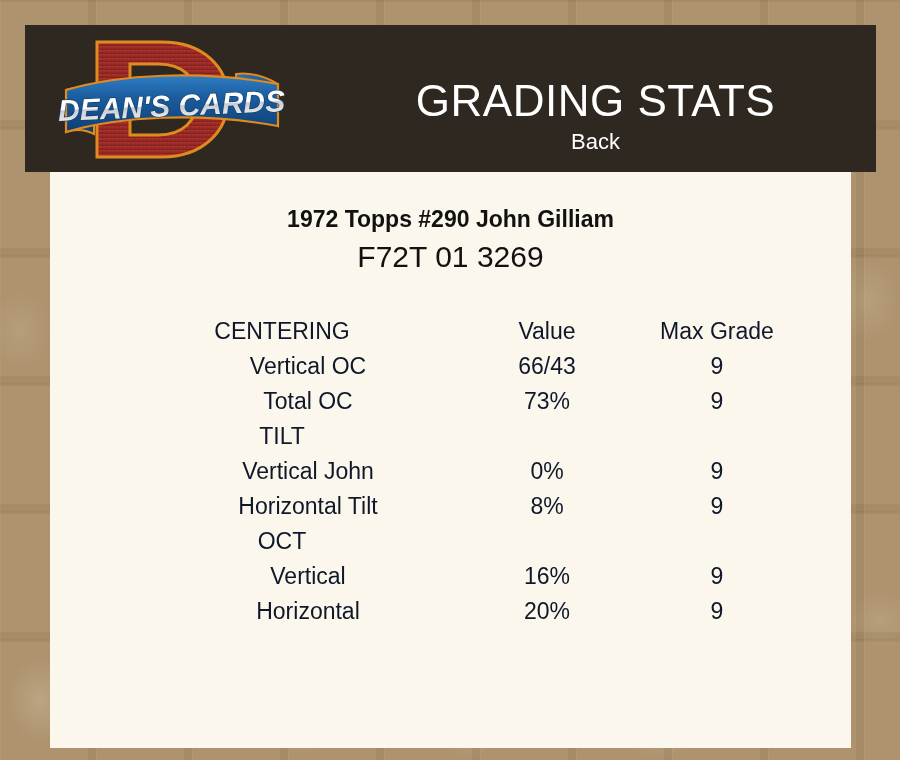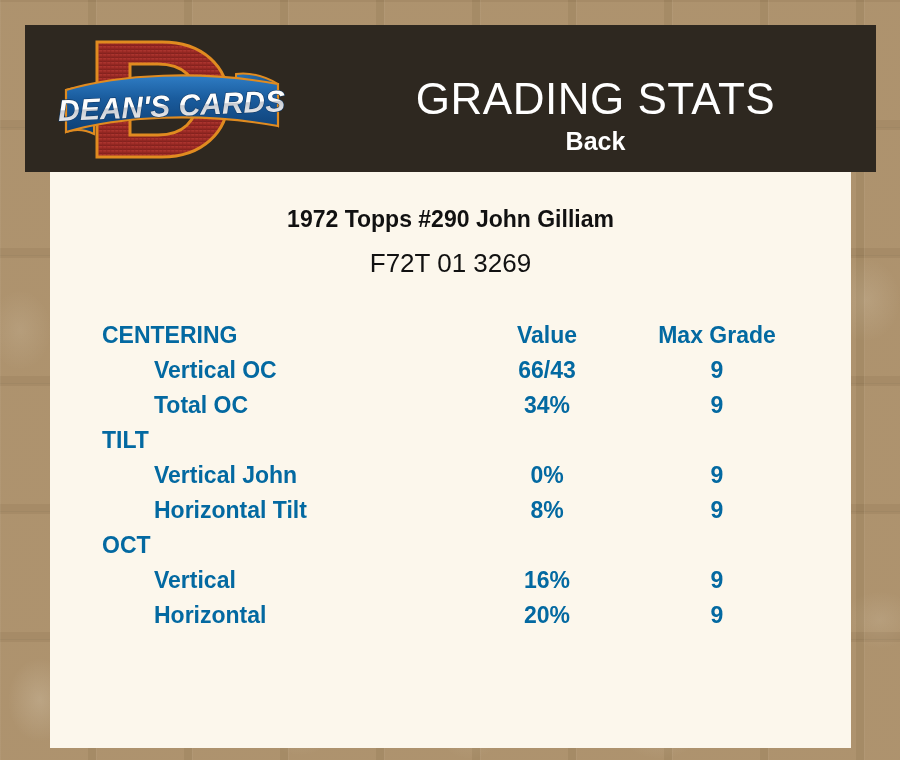--- a/index.html
+++ b/index.html
@@ -90,22 +90,22 @@
   #grading-title {
     color: #ffffff;
     font-size: 44px;
     font-weight: 400;
     letter-spacing: 0.5px;
     line-height: 1.05;
     white-space: nowrap;
   }
   #grading-subtitle {
     color: #ffffff;
-    font-size: 25px;
-    font-weight: 700;
+    font-size: 22px;
+    font-weight: 400;
     line-height: 1.25;
     margin-top: 4px;
     white-space: nowrap;
   }
 
   
   #content-panel {
     position: absolute;
     left: 50px;
     top: 172px;
@@ -122,24 +122,24 @@
   }
   #card-title {
     color: #111111;
     font-size: 23px;
     font-weight: bold;
     line-height: 1.2;
     white-space: nowrap;
   }
   #card-code {
     color: #111111;
-    font-size: 26px;
+    font-size: 30px;
     font-weight: 400;
     line-height: 1.2;
-    margin-top: 14px;
+    margin-top: 5px;
     white-space: nowrap;
   }
 
   
   #stats-table {
     margin: 39px 0 0 0;
     border-collapse: collapse;
     width: 700px;
     margin-left: 52px;
     table-layout: fixed;
@@ -147,22 +147,23 @@
   }
   #stats-table col.c-label { width: 360px; }
   #stats-table col.c-value { width: 170px; }
   #stats-table col.c-grade { width: 170px; }
 
   #stats-table th, #stats-table td {
     padding: 0;
     height: 35px;
     vertical-align: middle;
     font-size: 23px;
-    font-weight: 700;
-    color: #0369a1;
+    font-weight: 400;
+    color: #0f172a;
+    text-align: center;
   }
   .hdr-section {
     text-align: left;
     font-weight: bold;
     font-size: 23px;
     padding-left: 0 !important;
   }
   .hdr-col {
     text-align: center;
     font-weight: bold;
@@ -258,21 +259,21 @@
             <td class="hdr-col">Value</td>
             <td class="hdr-col">Max Grade</td>
           </tr>
           <tr>
             <td class="row-label">Vertical OC</td>
             <td class="row-value">66/43</td>
             <td class="row-grade">9</td>
           </tr>
           <tr>
             <td class="row-label">Total OC</td>
-            <td class="row-value">34%</td>
+            <td class="row-value">73%</td>
             <td class="row-grade">9</td>
           </tr>
           <tr class="section-row">
             <td class="hdr-section">TILT</td>
             <td class="hdr-col"></td>
             <td class="hdr-col"></td>
           </tr>
           <tr>
             <td class="row-label">Vertical John</td>
             <td class="row-value">0%</td>

